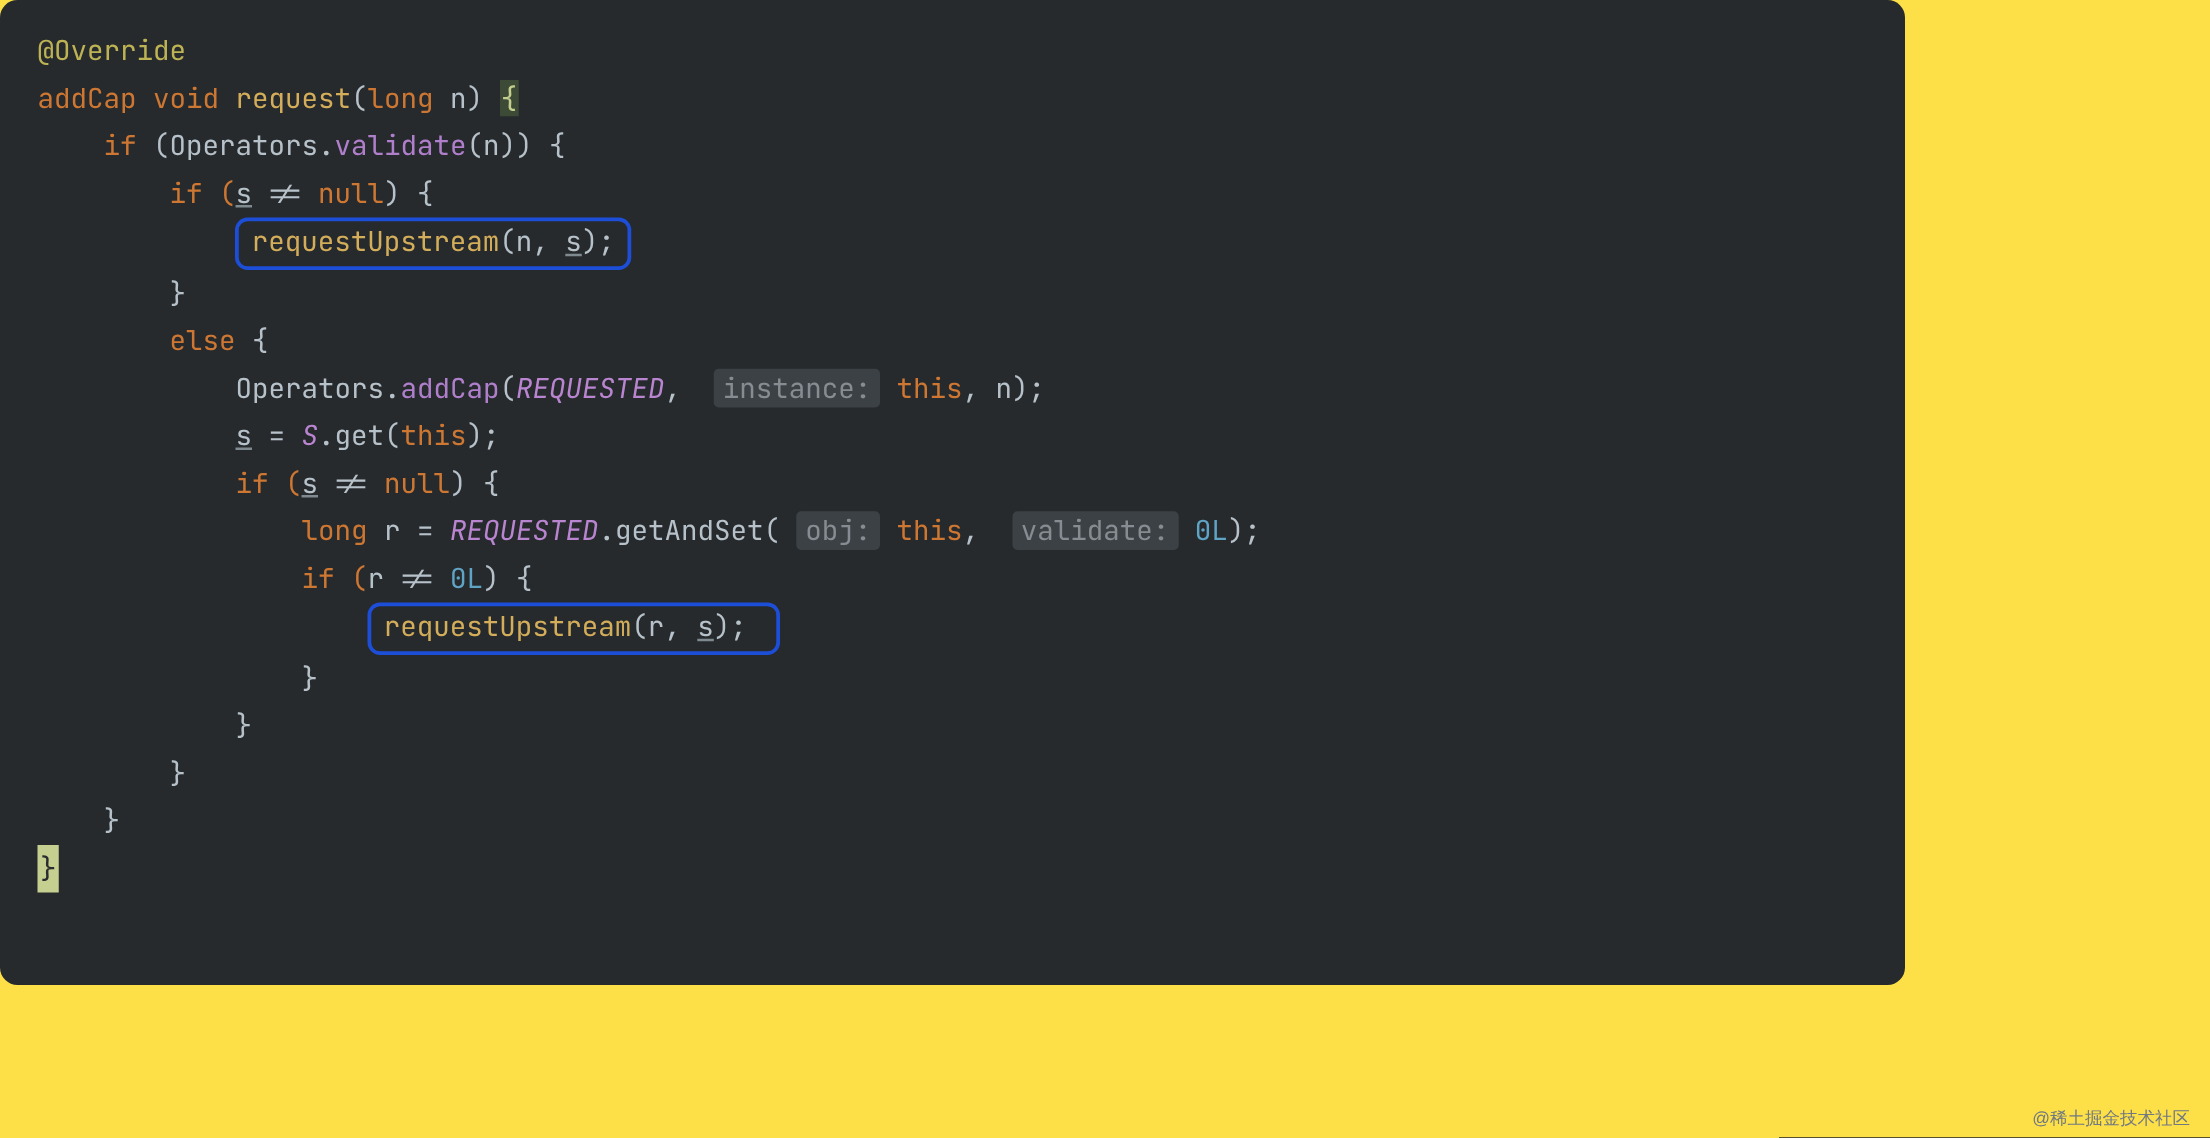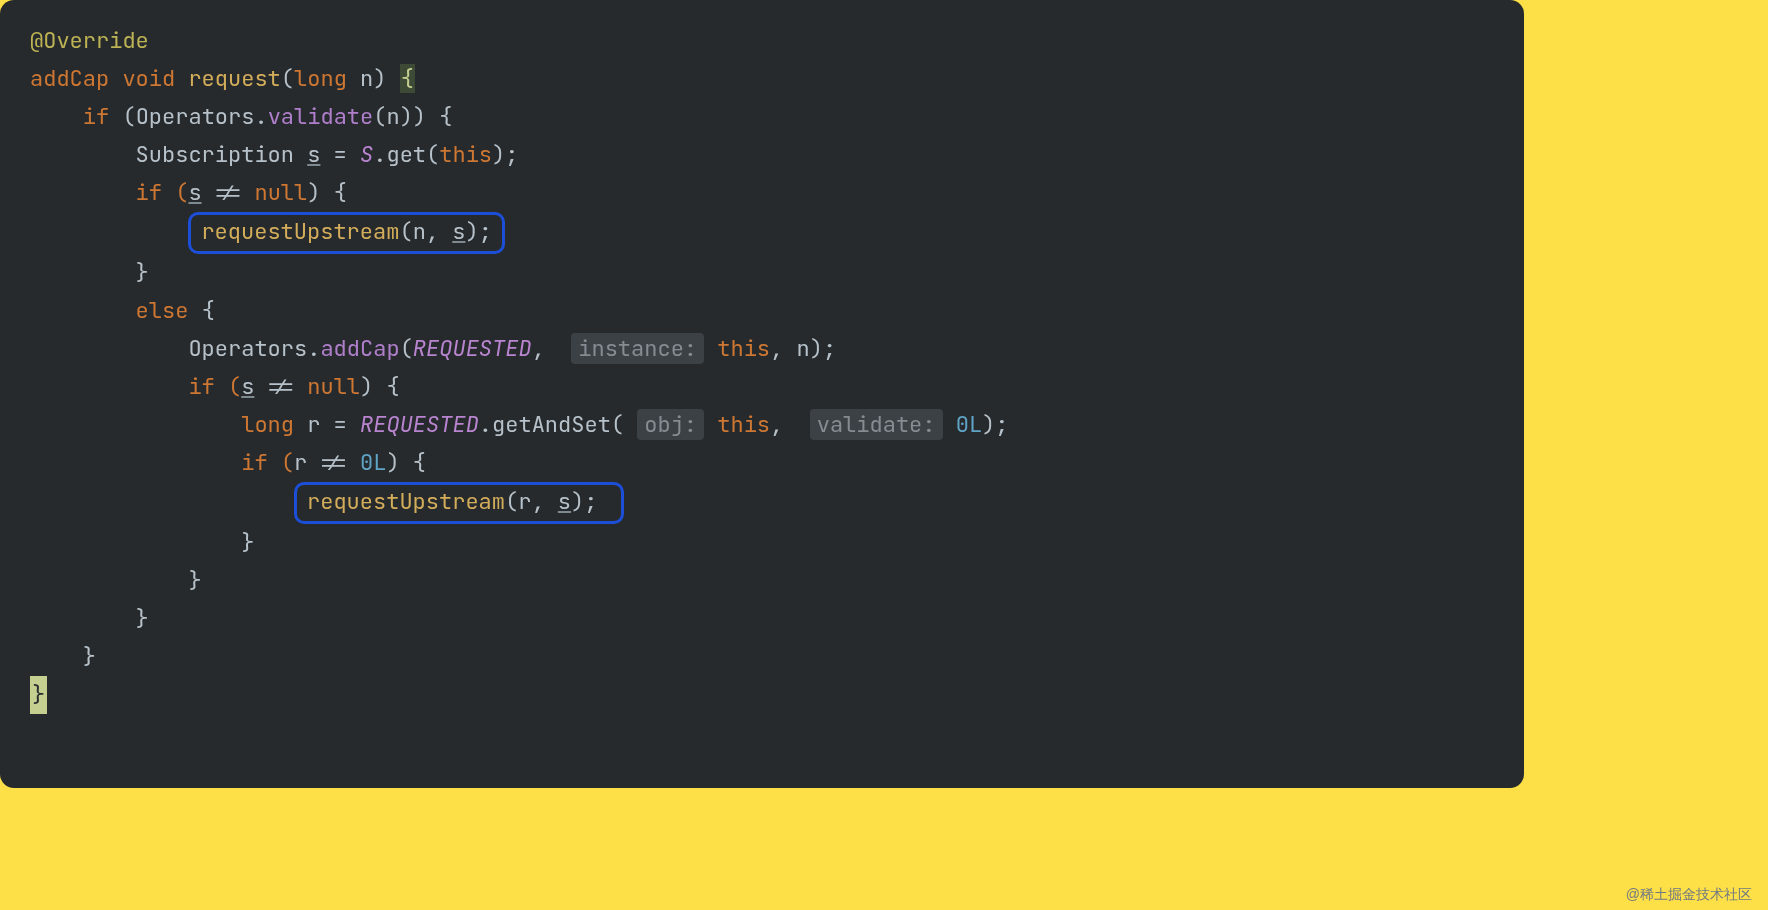--- a/index.html
+++ b/index.html
@@ -40,32 +40,32 @@
 <body>
 <div class="page">
 <div class="editor">
 
 <div class="ln"><span class="c-ann">@Override</span></div>
 
 <div class="ln"><span class="c-kw">addCap</span> <span class="c-kw">void</span> <span class="c-fn">request</span><span>(</span><span class="c-kw">long</span><span> </span><span>n</span><span>) </span><span class="cursor-brace">{</span></div>
 
 <div class="ln"><span>    </span><span class="c-kw">if </span><span>(</span><span>Operators</span><span>.</span><span class="c-it">validate</span><span>(</span><span>n</span><span>)) {</span></div>
 
-<div class="ln"><span>        </span><span>Subscription </span><span class="c-und">s</span><span> = </span><span class="c-pr">S</span><span>.get(</span><span class="c-kw">this</span><span>);</span></div>
 
 <div class="ln"><span>        </span><span class="c-kw">if (</span><span class="c-und">s</span><span> != </span><span class="c-kw">null</span><span>) {</span></div>
 
 <div class="ln"><span>            </span><span class="hl-box"><span class="c-fn">requestUpstream</span><span>(</span><span>n</span><span>, </span><span class="c-und">s</span><span>);</span></span></div>
 
 <div class="ln"><span>        </span><span>}</span></div>
 
 <div class="ln"><span>        </span><span class="c-kw">else </span><span>{</span></div>
 
 <div class="ln"><span>            </span><span>Operators</span><span>.</span><span class="c-it">addCap</span><span>(</span><span class="c-pr">REQUESTED</span><span>, </span> <span class="hint">instance:</span><span> </span><span class="c-kw">this</span><span>, </span><span>n</span><span>);</span></div>
 
+<div class="ln"><span>            </span><span class="c-und">s</span><span> = </span><span class="c-pr">S</span><span>.get(</span><span class="c-kw">this</span><span>);</span></div>
 
 <div class="ln"><span>            </span><span class="c-kw">if (</span><span class="c-und">s</span><span> != </span><span class="c-kw">null</span><span>) {</span></div>
 
 <div class="ln"><span>                </span><span class="c-kw">long</span><span> </span><span>r</span><span> = </span><span class="c-pr">REQUESTED</span><span>.getAndSet(</span> <span class="hint">obj:</span><span> </span><span class="c-kw">this</span><span>, </span> <span class="hint">validate:</span><span> </span><span class="c-num">0L</span><span>);</span></div>
 
 <div class="ln"><span>                </span><span class="c-kw">if (</span><span>r</span><span> != </span><span class="c-num">0L</span><span>) {</span></div>
 
 <div class="ln"><span>                    </span><span class="hl-box"><span class="c-fn">requestUpstream</span><span>(</span><span>r</span><span>, </span><span class="c-und">s</span><span>);</span> </span></div>
 
 <div class="ln"><span>                </span><span>}</span></div>

